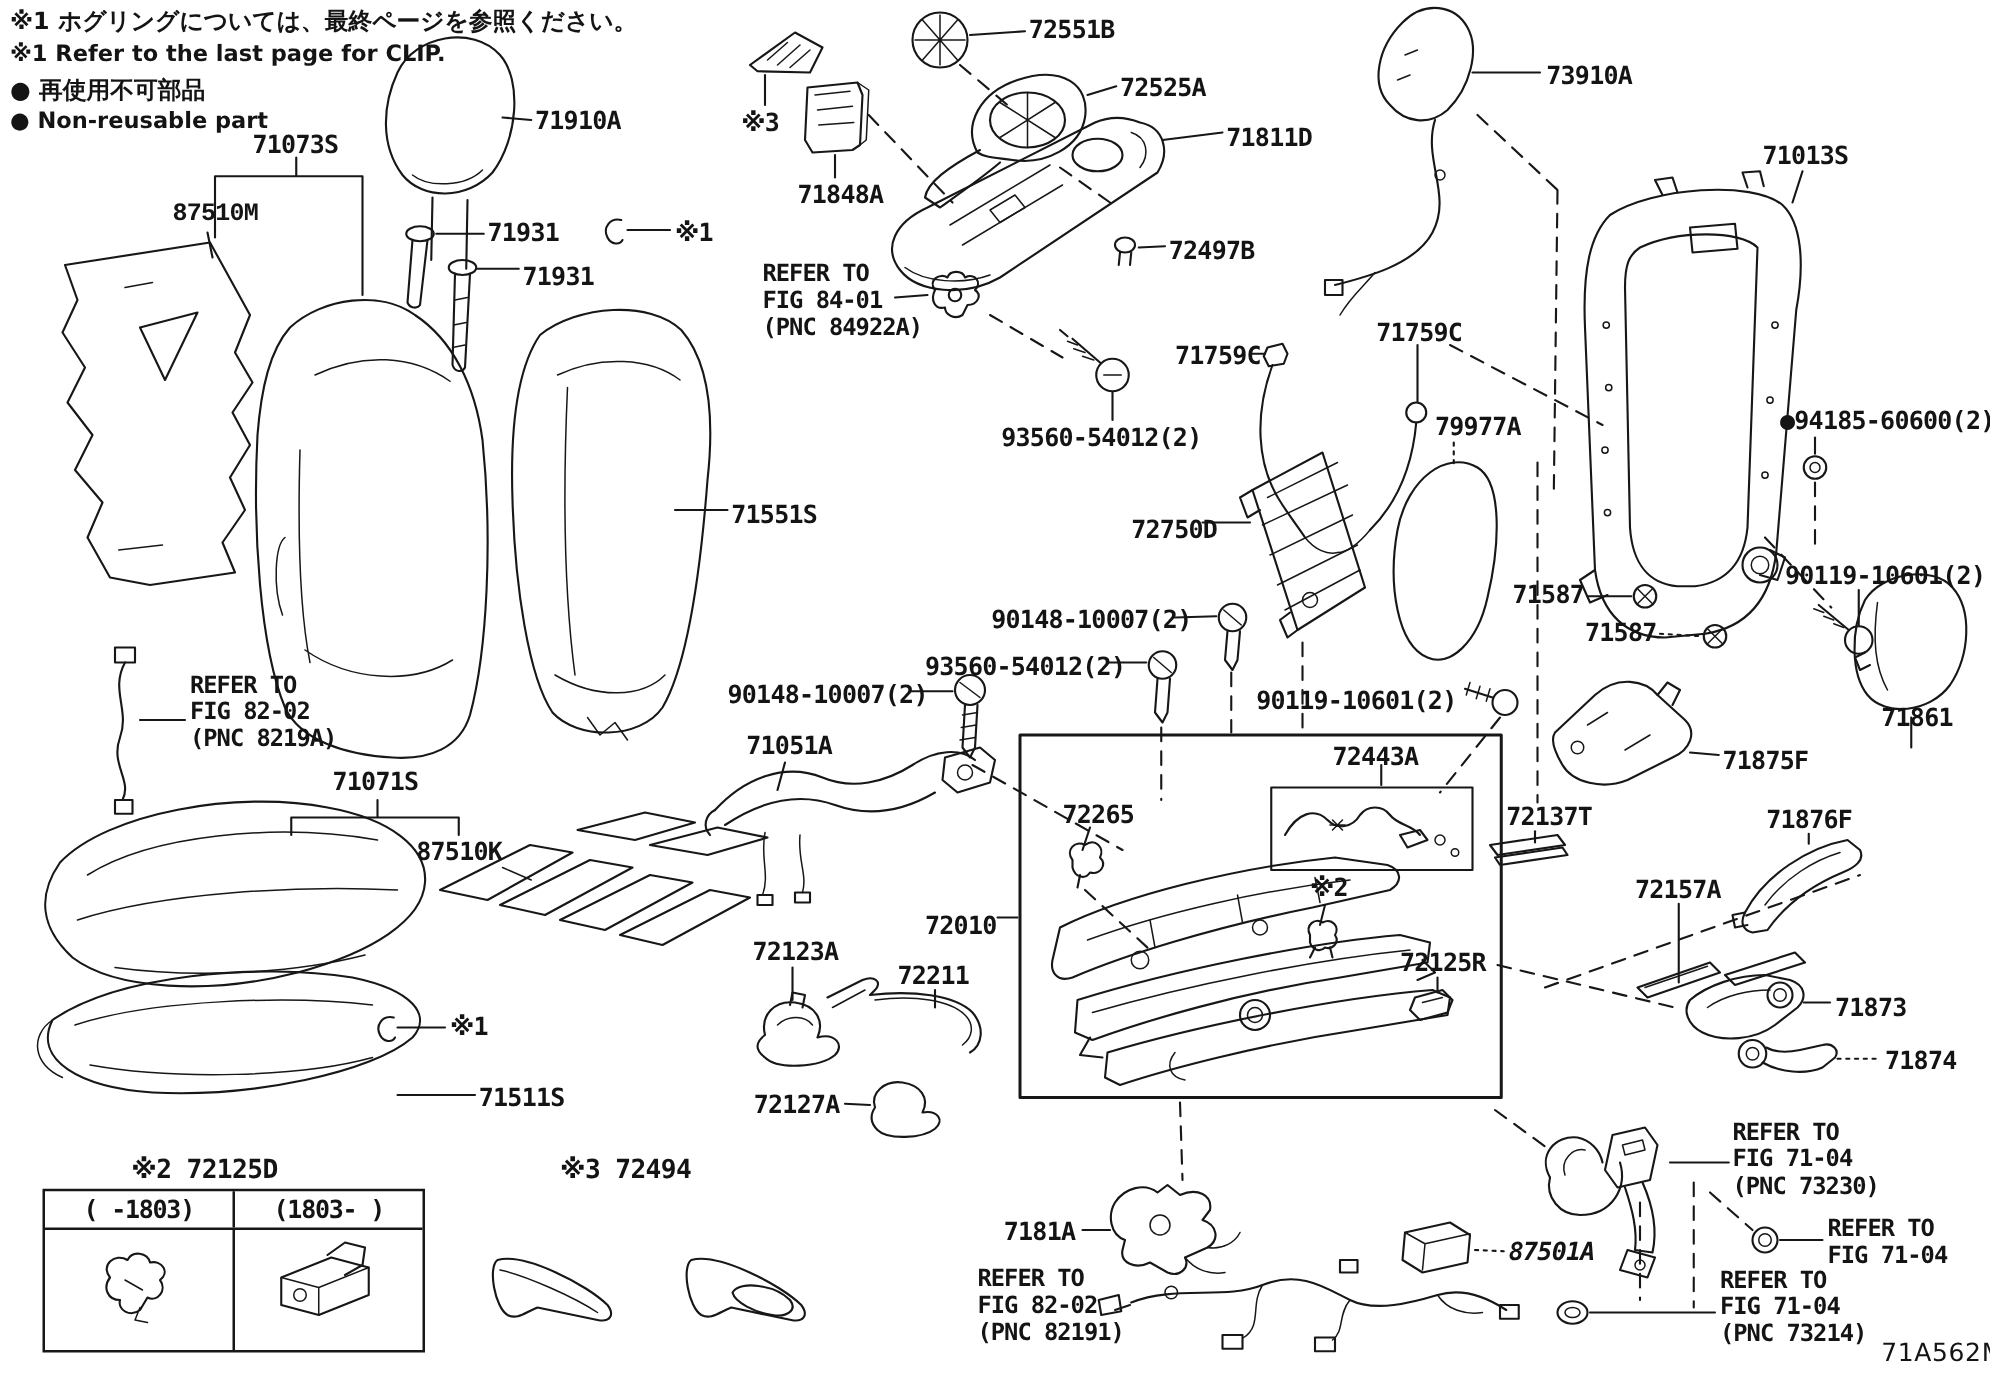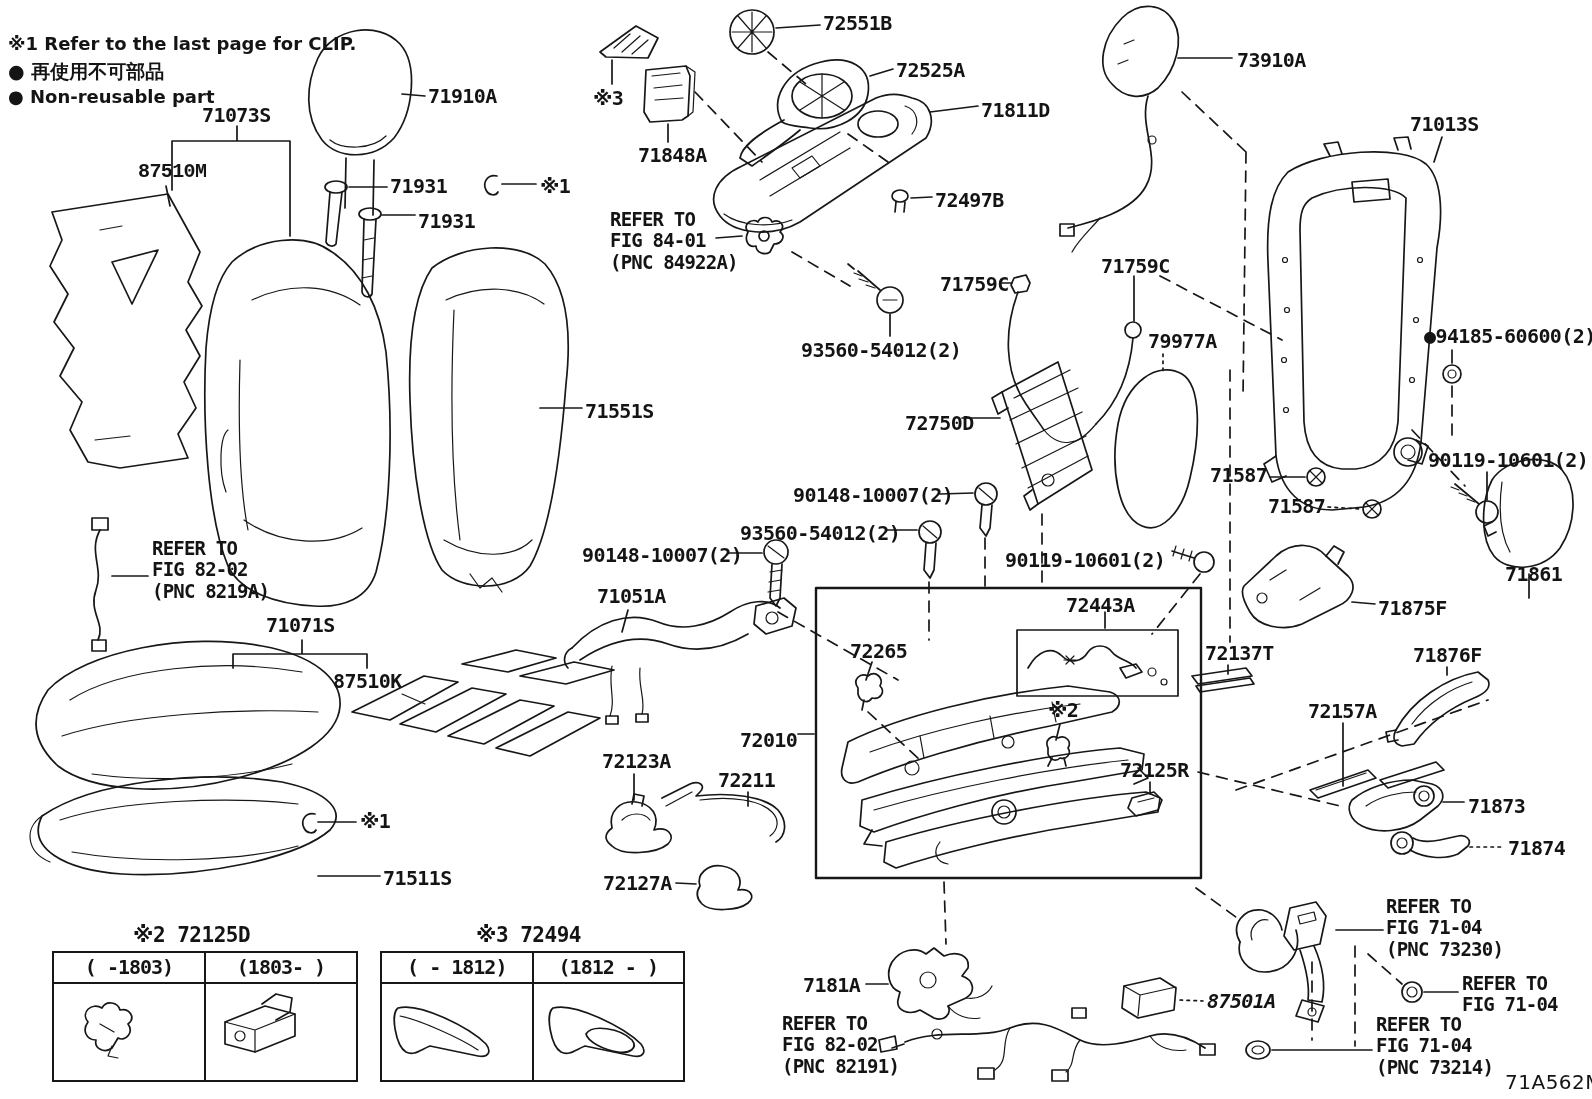--- a/index.html
+++ b/index.html
@@ -13,23 +13,23 @@
   #art .thin{stroke-width:1.2;}
   #art .bx{stroke-width:2.4;}
   .plabel{position:absolute;font:700 20px/1.05 "DejaVu Sans Mono","DejaVu Sans",monospace;
           letter-spacing:-0.6px;white-space:nowrap;}
   .rlabel{position:absolute;font:700 19px/1.12 "DejaVu Sans Mono","DejaVu Sans",monospace;
           letter-spacing:-0.8px;white-space:pre;}
   .codelabel{position:absolute;font:400 20px "DejaVu Sans",sans-serif;letter-spacing:0.5px;}
   .note{position:absolute;left:8px;white-space:nowrap;}
   .note-jp{font:600 19px "DejaVu Sans",sans-serif;}
   .note-en{font:600 18px "DejaVu Sans",sans-serif;}
-  .ptable{position:absolute;border:2.6px solid #171717;box-sizing:border-box;margin-left:18px;}
+  .ptable{position:absolute;border:2.6px solid #171717;box-sizing:border-box;}
   .pt-title{position:absolute;font:700 21px "DejaVu Sans Mono","DejaVu Sans",monospace;
-            letter-spacing:-0.5px;white-space:nowrap;margin-left:28px;}
+            letter-spacing:-0.5px;white-space:nowrap;}
   .pt-head{display:flex;height:31px;border-bottom:2.2px solid #171717;box-sizing:border-box;}
   .pt-cell{flex:1;text-align:center;font:700 20px/29px "DejaVu Sans Mono",monospace;
            letter-spacing:-1px;box-sizing:border-box;}
   .pt-cell:first-child{border-right:2.2px solid #171717;}
   .pt-body{display:flex;position:absolute;left:0;right:0;top:31px;bottom:0;}
   .pt-bcell{flex:1;box-sizing:border-box;}
   .pt-bcell:first-child{border-right:2.2px solid #171717;}
 </style>
 </head>
 <body>
@@ -476,20 +476,21 @@
     <g>
       <path d="M398,1008 C420,1002 470,1028 486,1044 C492,1052 488,1058 478,1056 L430,1046 C420,1050 414,1056 406,1052 C396,1046 390,1014 398,1008 Z"></path>
       <path class="thin" d="M400,1016 C420,1020 460,1038 478,1050"></path>
     </g>
     <g>
       <path d="M553,1008 C575,1002 625,1028 641,1044 C647,1052 643,1058 633,1056 L585,1046 C575,1050 569,1056 561,1052 C551,1046 545,1014 553,1008 Z"></path>
       <path d="M586,1034 C592,1024 620,1028 632,1040 C638,1048 630,1054 618,1052 C604,1050 588,1042 586,1034 Z"></path>
     </g>
   </svg>
 
+  <div class="note note-jp" style="top:4px">※1 ホグリングについては、最終ページを参照ください。</div>
   <div class="note note-en" style="top:33px">※1 Refer to the last page for CLIP.</div>
   <div class="note note-jp" style="top:59px">● 再使用不可部品</div>
   <div class="note note-en" style="top:86px">● Non-reusable part</div>
 
   <div id="label-layer">
       <div class="plabel" style="left: 428px; top: 86px;">71910A</div>
       <div class="plabel" style="left: 202px; top: 105px;">71073S</div>
       <div class="plabel" style="left: 138px; top: 161px; font-family: Liberation Mono, monospace;">87510M</div>
       <div class="plabel" style="left: 390px; top: 176px;">71931</div>
       <div class="plabel" style="left: 418px; top: 211px;">71931</div>
@@ -563,26 +564,16 @@
       <div class="pt-cell">(  -1803)</div>
       <div class="pt-cell">(1803-  )</div>
     </div>
     <div class="pt-body">
       <div class="pt-bcell"></div>
       <div class="pt-bcell"></div>
     </div>
   </div>
 
   <div class="pt-title" style="left:448px;top:923px">※3 72494</div>
-  <div class="ptable" style="left:362px;top:951px;width:305px;height:131px">
-    <div class="pt-head">
-      <div class="pt-cell">(  - 1812)</div>
-      <div class="pt-cell">(1812 -  )</div>
-    </div>
-    <div class="pt-body">
-      <div class="pt-bcell"></div>
-      <div class="pt-bcell"></div>
-    </div>
-  </div>
 
   <div class="codelabel" style="left:1505px;top:1070px">71A562M</div>
 
 </div>
 
 </body></html>

